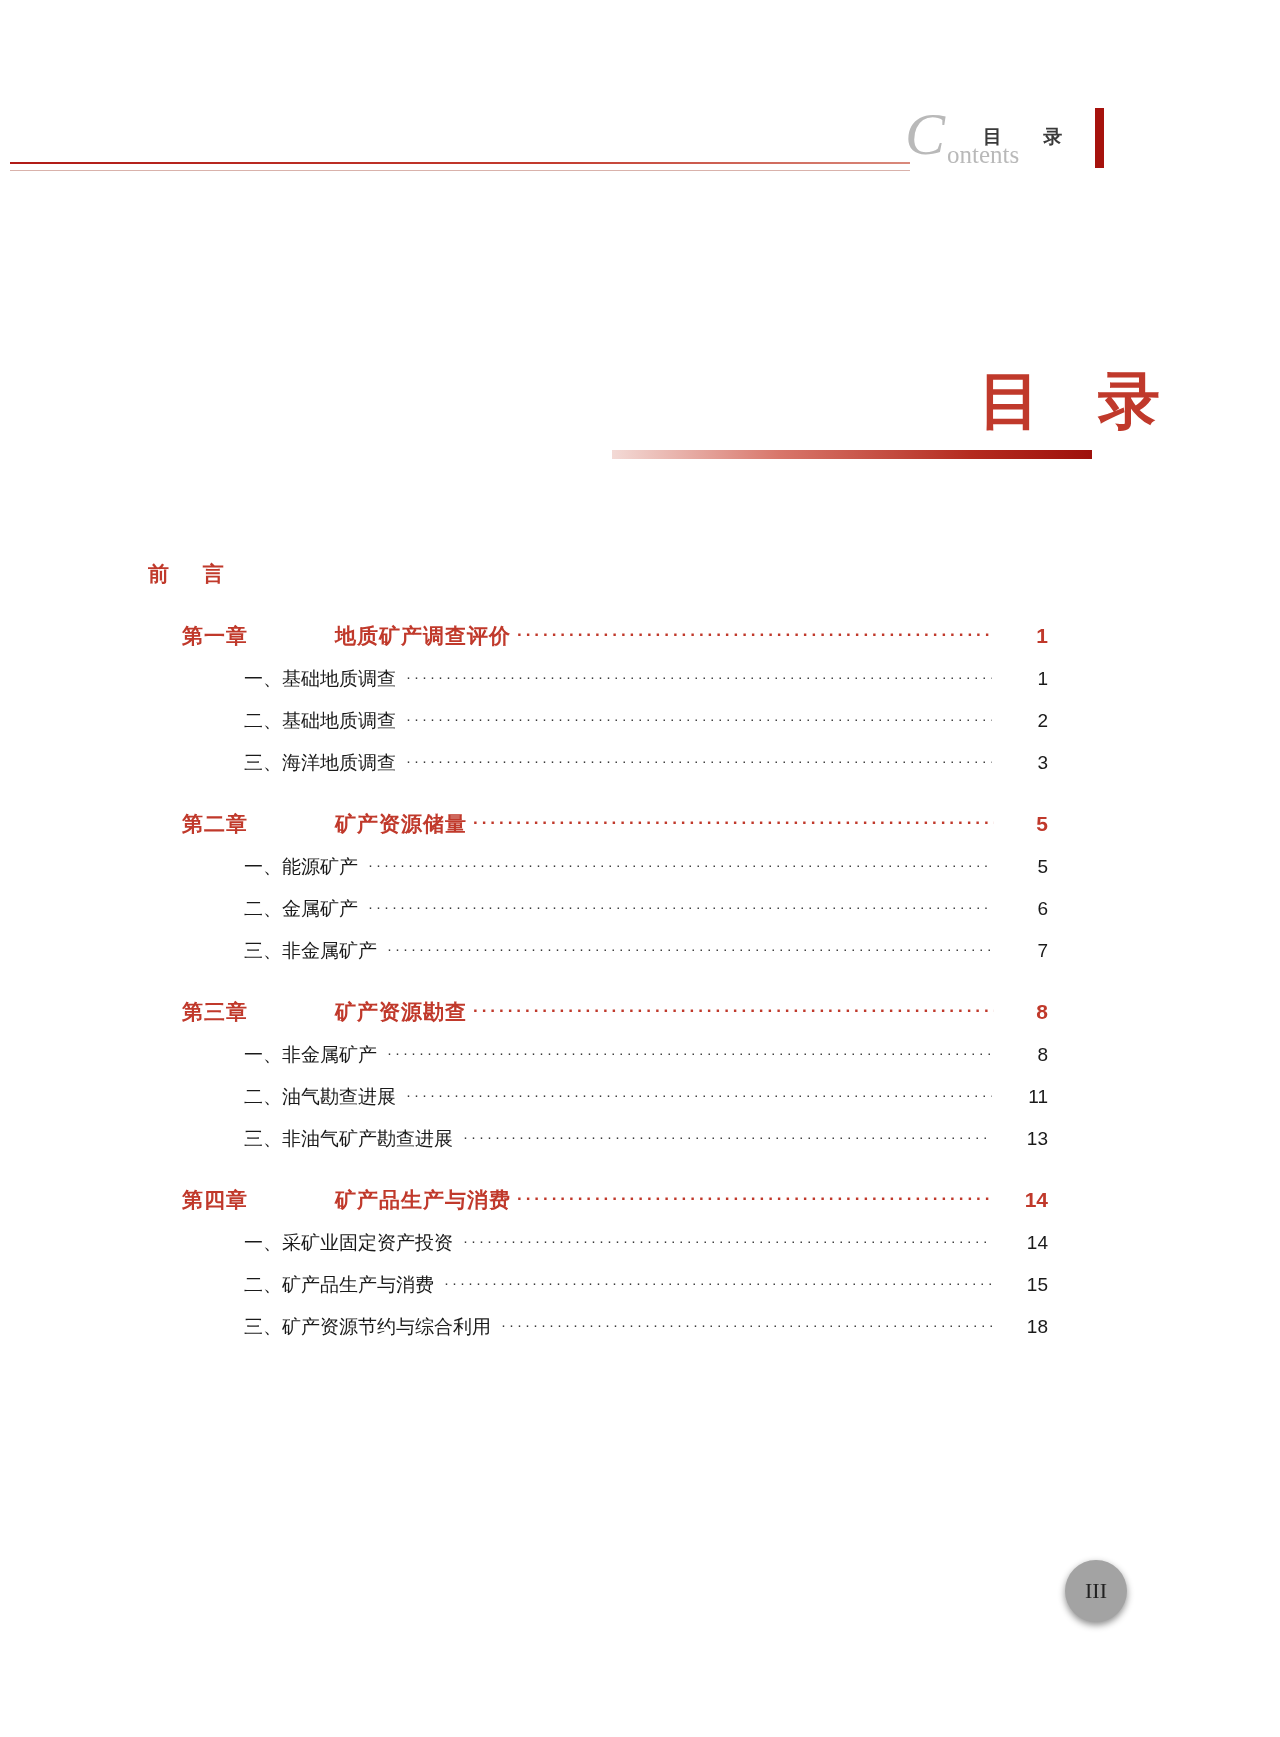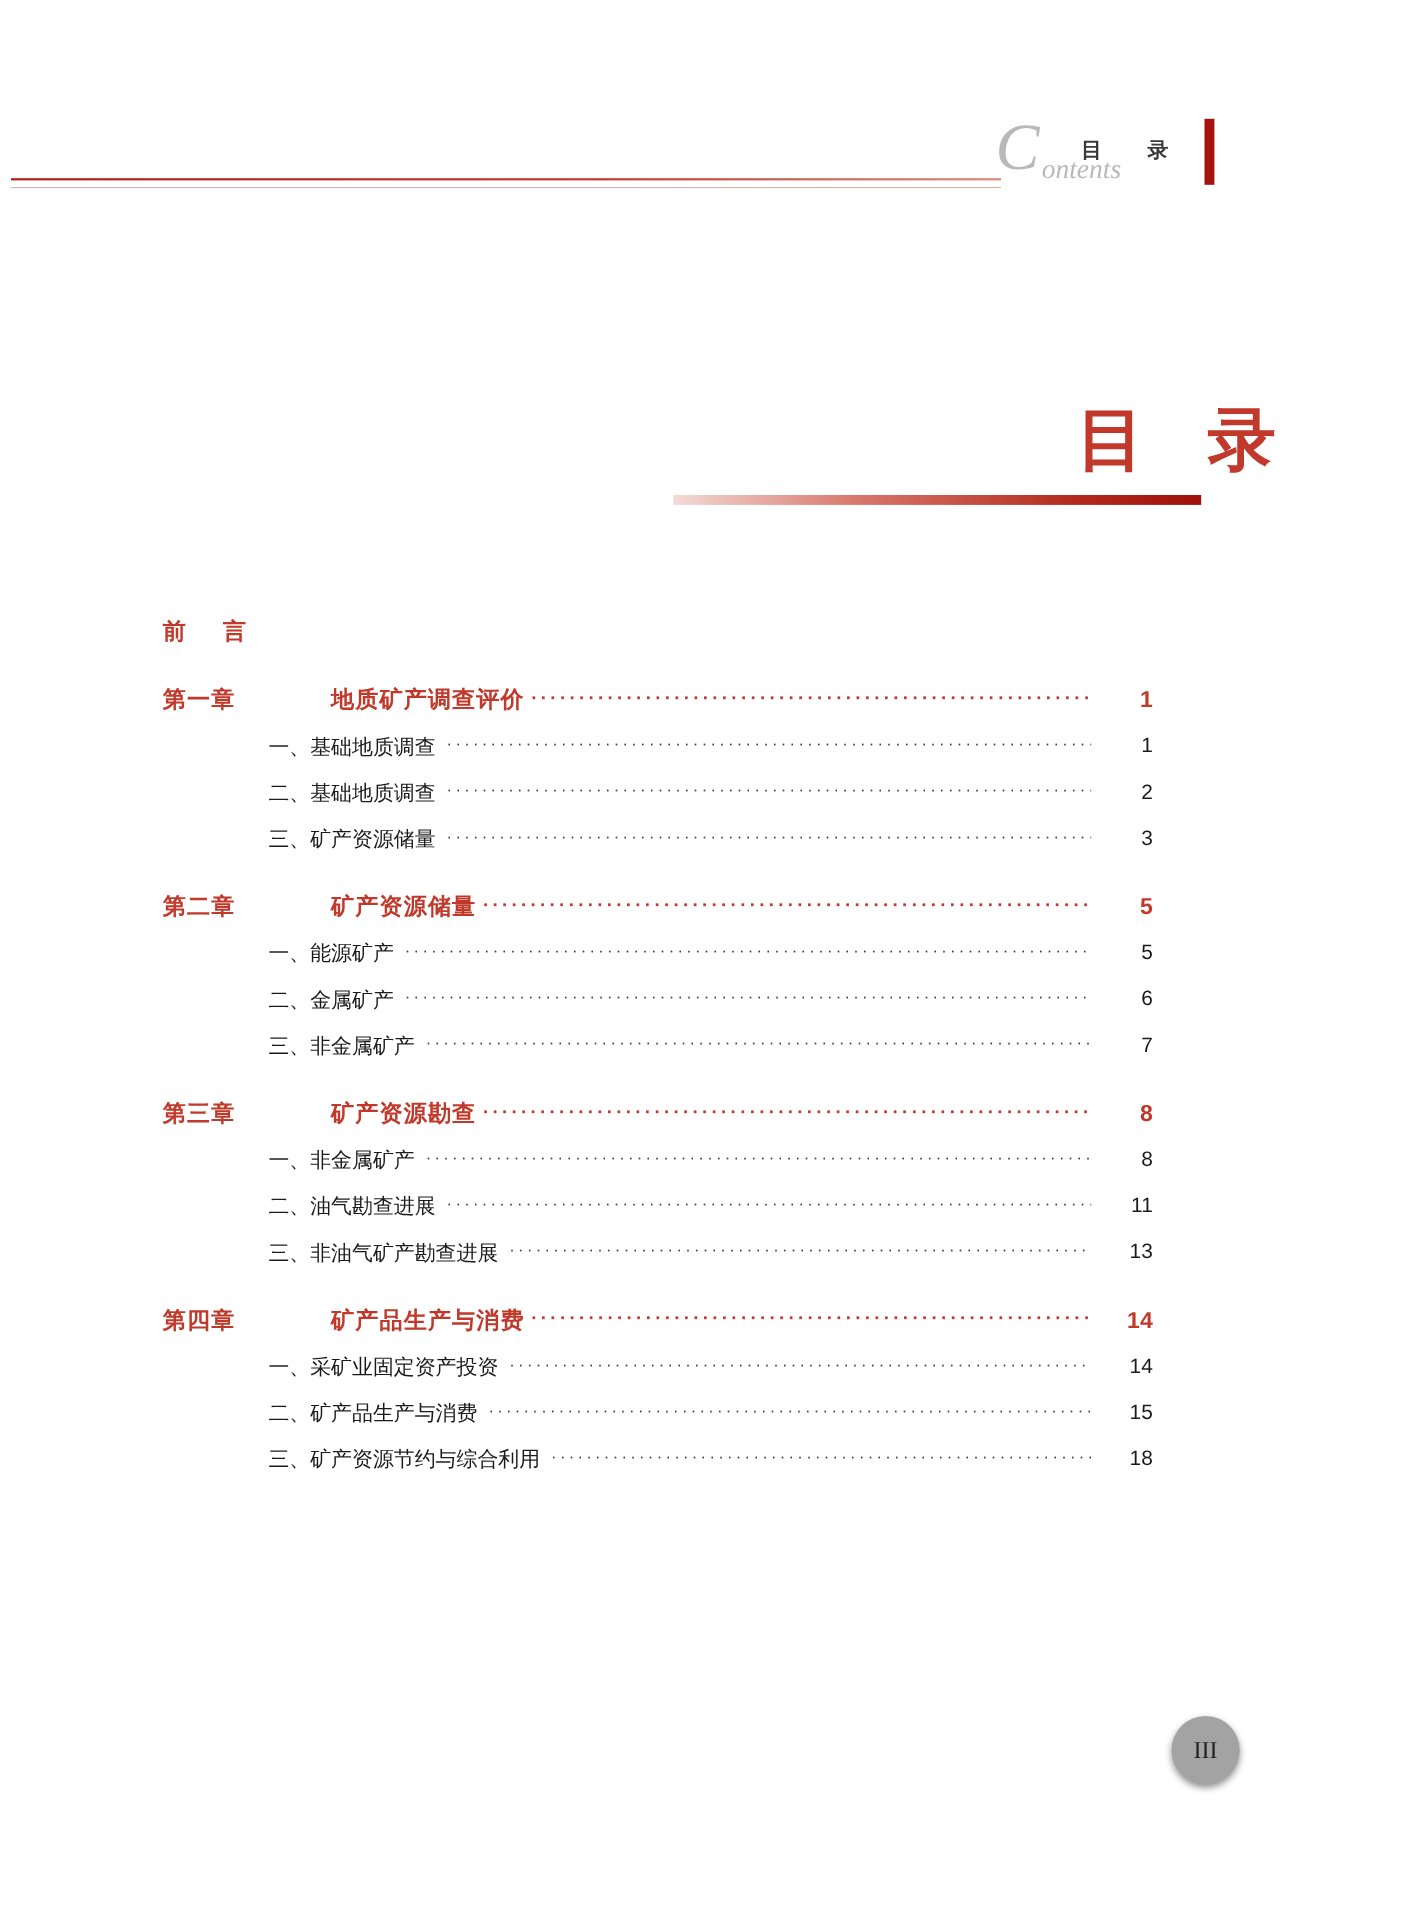--- a/index.html
+++ b/index.html
@@ -55,21 +55,20 @@
     font-style: italic;
     color: #b9b9b9;
     line-height: 1;
   }
   .contents-ontents {
     position: absolute;
     top: 34px;
     left: 42px;
     font-family: "Liberation Serif", serif;
     font-size: 25px;
-    font-style: italic;
     color: #b9b9b9;
     line-height: 1;
   }
   .contents-cn {
     position: absolute;
     top: 16px;
     left: 78px;
     font-size: 19px;
     letter-spacing: 18px;
     color: #3a3a3a;
@@ -135,20 +134,21 @@
     color: #c0392b;
     font-weight: bold;
     font-size: 21px;
     margin-top: 34px;
     margin-bottom: 8px;
   }
   .chapter-num {
     width: 112px;
     flex: 0 0 112px;
     letter-spacing: 1px;
+    margin-left: 34px;
   }
   .chapter-title {
     white-space: nowrap;
     letter-spacing: 1px;
     margin-left: 41px;
   }
   .dots {
     flex: 1 1 auto;
     margin: 0 8px 0 6px;
     overflow: hidden;
@@ -244,21 +244,21 @@
       <span class="section-title">一、基础地质调查</span>
       <span class="section-dots">························································································</span>
       <span class="section-page">1</span>
     </div>
     <div class="section-row">
       <span class="section-title">二、基础地质调查</span>
       <span class="section-dots">························································································</span>
       <span class="section-page">2</span>
     </div>
     <div class="section-row">
-      <span class="section-title">三、矿产资源储量</span>
+      <span class="section-title">三、海洋地质调查</span>
       <span class="section-dots">························································································</span>
       <span class="section-page">3</span>
     </div>
   </div>
 
   <div class="chapter-group">
     <div class="chapter-row">
       <span class="chapter-num">第二章</span>
       <span class="chapter-title">矿产资源储量</span>
       <span class="dots">························································································</span>

